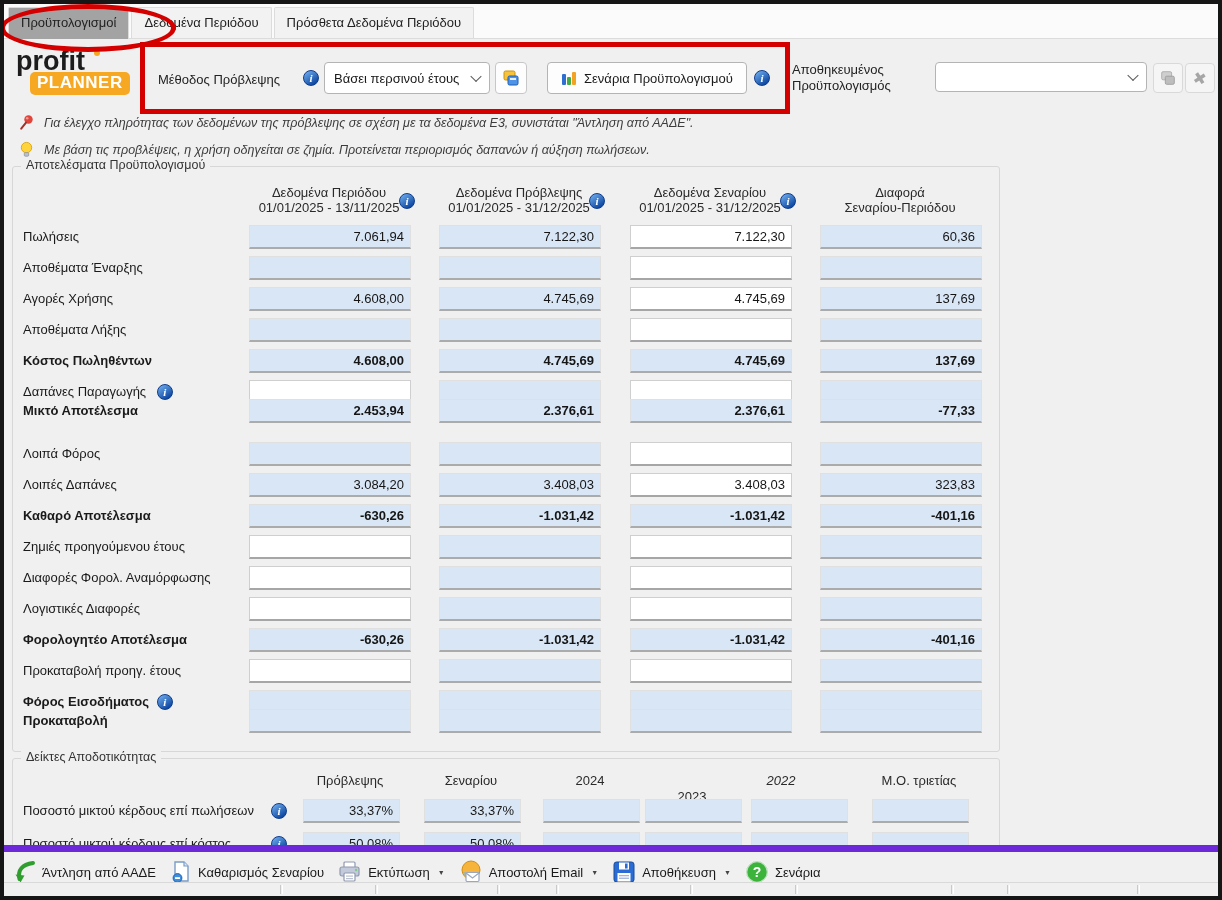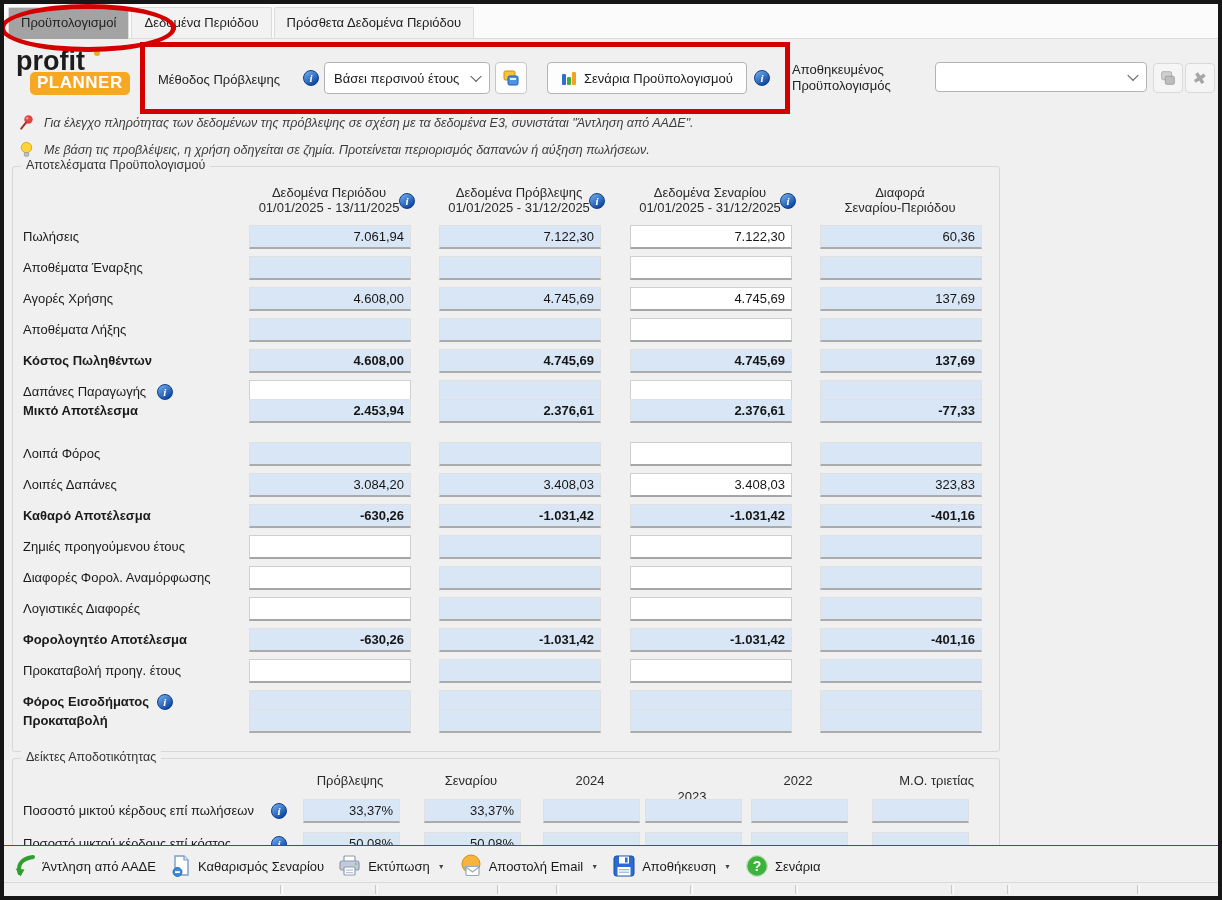--- a/index.html
+++ b/index.html
@@ -57,21 +57,21 @@
     font-size:13px;color:#151515;overflow:hidden;}
   .cell.blue{background:#d9e6f5;}
   .cell.white{background:#ffffff;border-color:#cfcfcf;border-bottom-color:#a6a6a6;}
   .cell.b{font-weight:bold;}
   
   .rhead{position:absolute;top:14px;width:100px;text-align:center;color:#2a2a2a;}
   .rcell{position:absolute;width:89px;height:21px;border:1px solid #e0e0e0;border-bottom:2px solid #ababab;
     background:#d9e6f5;text-align:right;padding-right:6px;line-height:21px;overflow:hidden;}
   
   .toolbar{position:absolute;left:0;right:0;top:841px;height:40px;background:#f0f0f0;z-index:10;
-    border-top:1px solid #6d28d9;display:flex;align-items:center;padding-left:8px;gap:14px;}
+    border-top:7px solid #6d28d9;display:flex;align-items:center;padding-left:8px;gap:14px;}
   .tbtn{display:flex;align-items:center;gap:6px;color:#1a1a1a;white-space:nowrap;}
   .caret::after{content:'▼';font-size:7px;color:#444;margin-left:2px;}
   
   .statusbar{position:absolute;left:0;right:0;bottom:0;height:13px;background:#f0f0f0;border-top:1px solid #d9d9d9;z-index:11;}
   .sep{position:absolute;top:2px;width:1px;height:9px;border-left:1px solid #c9c9c9;border-right:1px solid #fff;}
   svg{display:block;}
 </style>
 </head>
 <body>
 
@@ -305,22 +305,22 @@
         </div>
       </div>
   </div>
 
   <div class="group" style="left:8px;top:754px;width:986px;height:122px;">
     <span class="legend">Δείκτες Αποδοτικότητας</span>
     <div class="rhead" style="left:287px;">Πρόβλεψης</div>
     <div class="rhead" style="left:408px;">Σεναρίου</div>
     <div class="rhead" style="left:527px;">2024</div>
     <div class="rhead" style="left:629px;margin-top:16px;">2023</div>
-    <div class="rhead" style="left:735px;">2022</div>
-    <div class="rhead" style="left:851px;width:110px;text-align:right;">Μ.Ο. τριετίας</div>
+    <div class="rhead" style="left:718px;font-style:italic;">2022</div>
+    <div class="rhead" style="left:851px;width:110px;">Μ.Ο. τριετίας</div>
     <div>
         <div class="trow" style="top: 40px;">
           <span class="rlabel">Ποσοστό μικτού κέρδους επί πωλήσεων</span>
           <span class="info rinfo" style="left: 258px;"></span>
           <div class="rcell" style="left: 290px;">33,37%</div>
           <div class="rcell" style="left: 411px;">33,37%</div>
           <div class="rcell" style="left: 530px;"></div>
           <div class="rcell" style="left: 632px;"></div>
           <div class="rcell" style="left: 738px;"></div>
           <div class="rcell" style="left: 859px;"></div>

